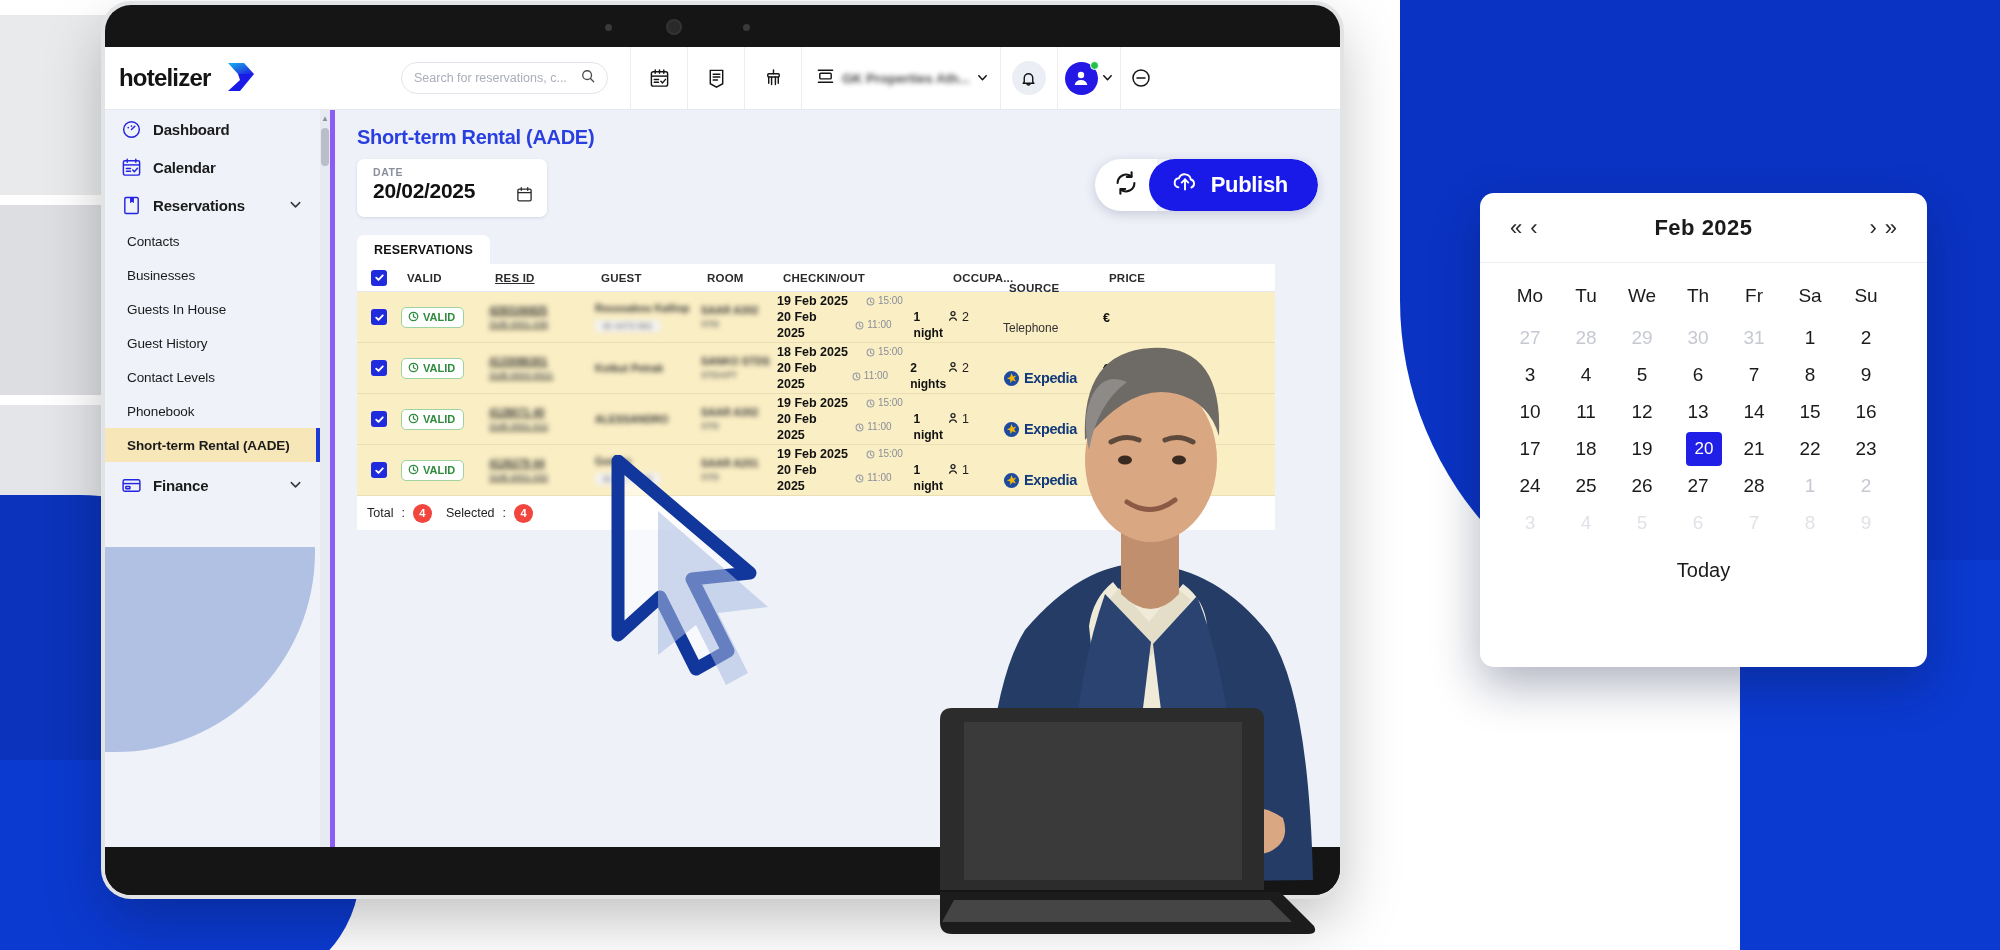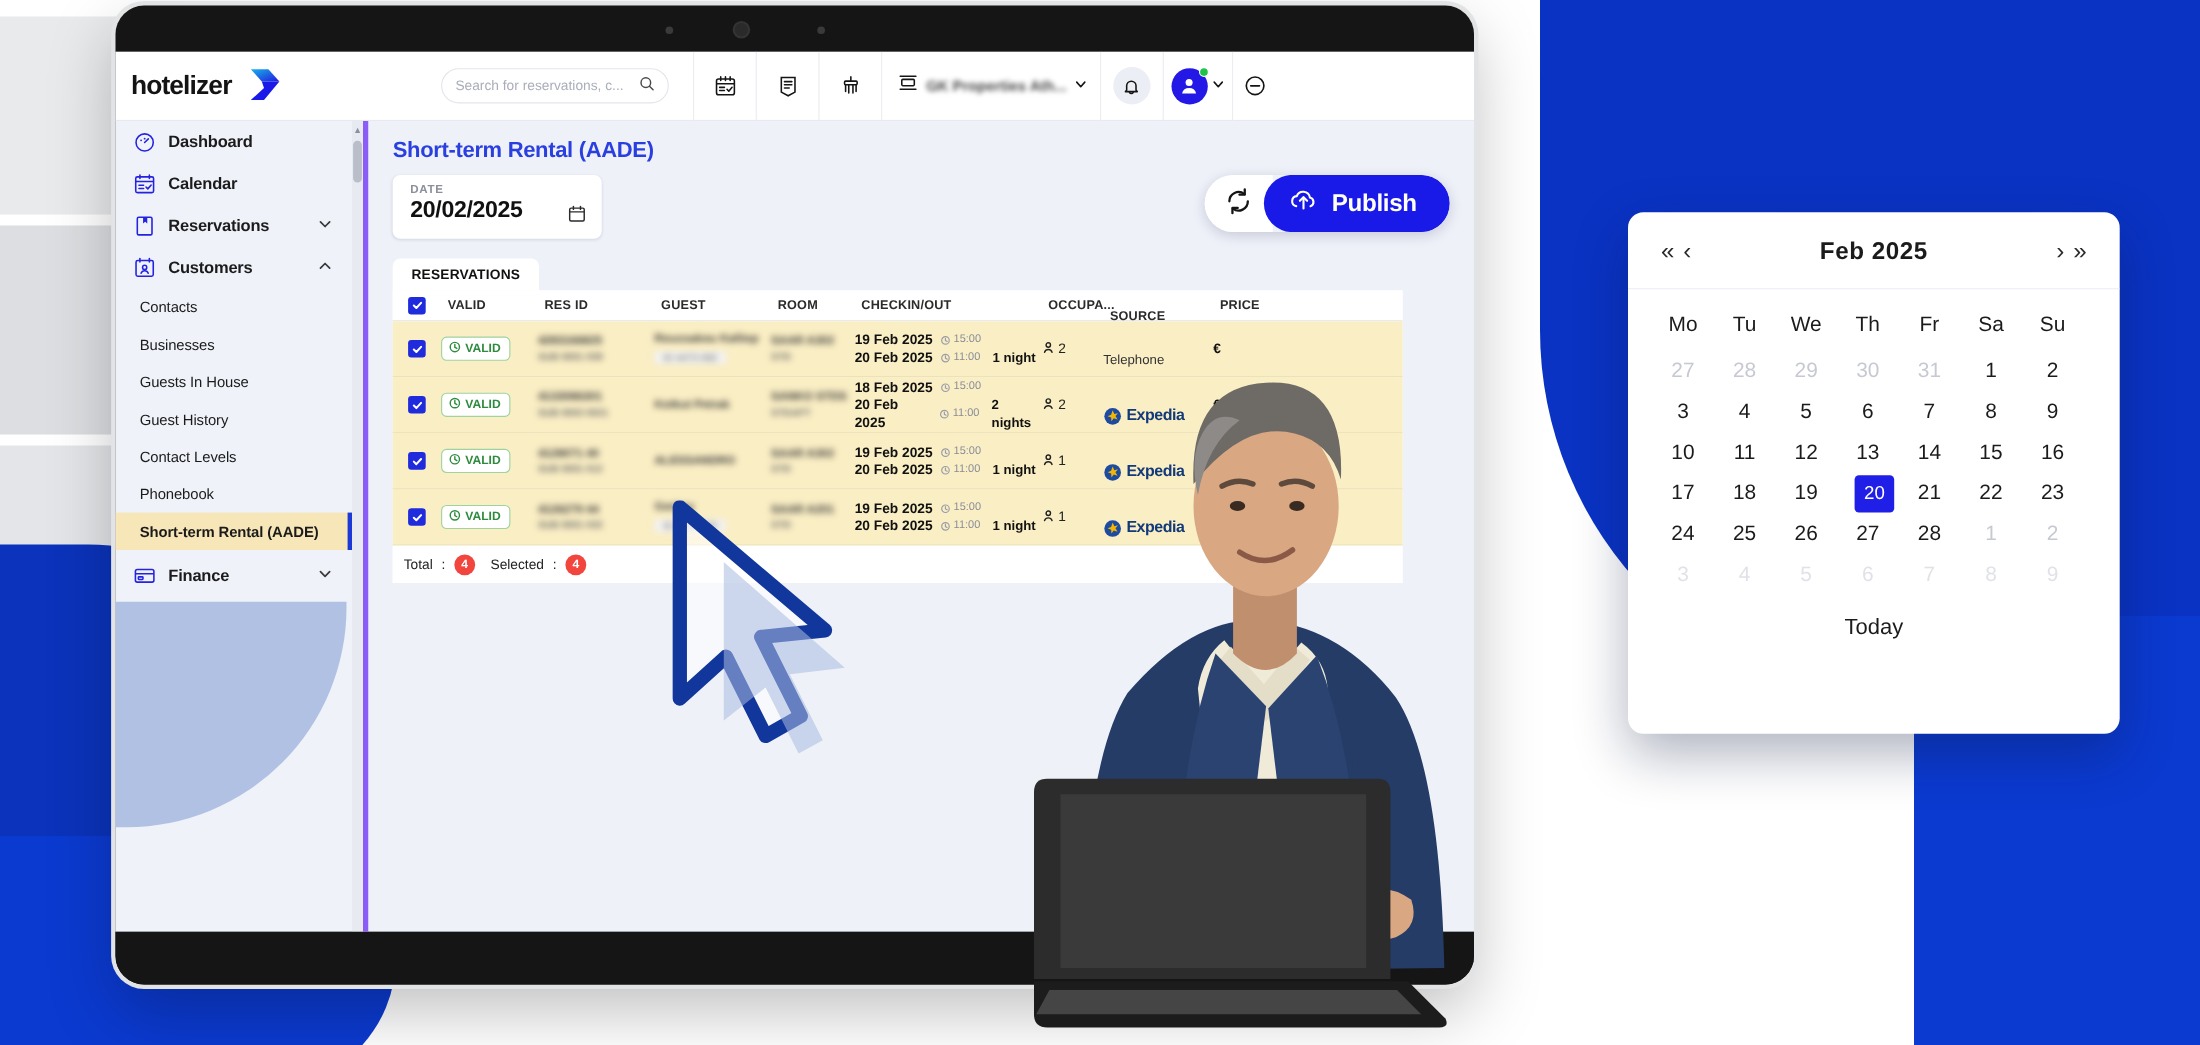--- a/index.html
+++ b/index.html
@@ -200,21 +200,21 @@
   .th {
     font-size:11.5px; font-weight:700; color:#2b2b2b; letter-spacing:.2px;
     padding-left:6px;
   }
   .row {
     display:flex; align-items:center; height:51px; background:#faeec4;
     border-bottom:1px solid #eadfb4;
   }
   .col-chk   { width:44px; display:flex; justify-content:center; align-items:center; }
   .col-valid { width:88px; }
-  .col-resid { width:106px; }
+  .col-resid { width:106px;text-decoration:underline; }
   .col-guest { width:106px; }
   .col-room  { width:76px; }
   .col-dates { width:170px; }
   .col-occ   { width:56px; }
   .col-src   { width:100px;margin-top:20px; }
   .col-price { width:90px; }
 
   .chk {
     width:16px; height:16px; border-radius:3px; background:#1f2bdc;
     display:flex; align-items:center; justify-content:center;
@@ -224,21 +224,21 @@
     display:inline-flex; align-items:center; gap:4px;
     border:1px solid #9ed29e; background:#fff; border-radius:5px;
     padding:3px 8px 3px 6px; font-size:11px; font-weight:700; color:#2e8b3d;
   }
   .blurtxt { filter:blur(2.7px); font-size:10.5px; font-weight:700; color:#3b3b3b; line-height:14px; }
   .blurtxt.small { font-size:9px; font-weight:600; color:#6c6c6c; }
   .blurchip {
     display:inline-block; background:#f2f2f2; border-radius:3px; padding:1px 8px; margin-top:3px;
     filter:blur(2.7px); font-size:9px; color:#6c6c6c;
   }
-  .dateline { display:flex; align-items:center; gap:7px; line-height:16px; }
+  .dateline { display:flex; align-items:center; gap:18px; line-height:16px; }
   .dstrong { font-size:12.5px; font-weight:700; color:#111; }
   .dtime { font-size:10px; color:#8a8d98; display:flex; align-items:center; gap:3px; }
   .dnights { font-size:12px; font-weight:700; color:#111; margin-left:4px; }
   .occ { display:flex; align-items:center; gap:3px; font-size:12.5px; color:#222; }
   .src-text { font-size:12px; color:#333; }
   .expedia { display:flex; align-items:center; gap:4px; }
   .expedia-word { font-size:14.5px; font-weight:700; color:#123a7a; letter-spacing:-0.4px; font-family:"Liberation Sans", sans-serif; }
   .price { font-size:12.5px; font-weight:700; color:#111; }
 
   .tfoot {
@@ -471,37 +471,20 @@
               </svg>
             </span>
             <span class="label">Reservations</span>
             <span class="chev">
               <svg width="13" height="13" viewBox="0 0 14 14" fill="none" stroke="#3a3a3a" stroke-width="1.7">
                 <polyline points="2.5,5 7,9.6 11.5,5" stroke-linecap="round" stroke-linejoin="round"></polyline>
               </svg>
             </span>
           </div>
 
-          <div class="nav-item">
-            <span class="nav-ico">
-              <svg width="21" height="21" viewBox="0 0 22 22" fill="none" stroke="#2323e0" stroke-width="1.5">
-                <rect x="2.8" y="4" width="16.4" height="15" rx="1.6"></rect>
-                <line x1="6.5" y1="2.2" x2="6.5" y2="5.4" stroke-linecap="round"></line>
-                <line x1="15.5" y1="2.2" x2="15.5" y2="5.4" stroke-linecap="round"></line>
-                <circle cx="11" cy="10.6" r="2"></circle>
-                <path d="M7.6 16.2 a3.6 3.6 0 0 1 6.8 0" stroke-linecap="round"></path>
-              </svg>
-            </span>
-            <span class="label">Customers</span>
-            <span class="chev">
-              <svg width="13" height="13" viewBox="0 0 14 14" fill="none" stroke="#3a3a3a" stroke-width="1.7">
-                <polyline points="2.5,9.5 7,4.9 11.5,9.5" stroke-linecap="round" stroke-linejoin="round"></polyline>
-              </svg>
-            </span>
-          </div>
 
           <div class="nav-sub">
             <span>Contacts</span>
           </div>
           <div class="nav-sub">
             <span>Businesses</span>
           </div>
           <div class="nav-sub">
             <span>Guests In House</span>
           </div>

